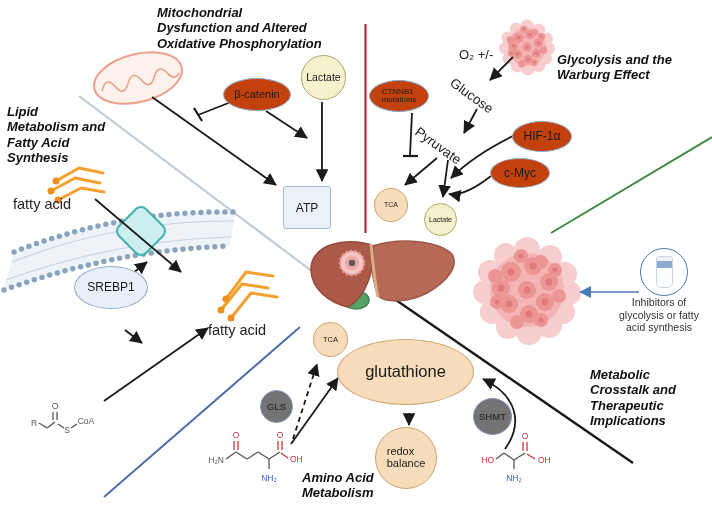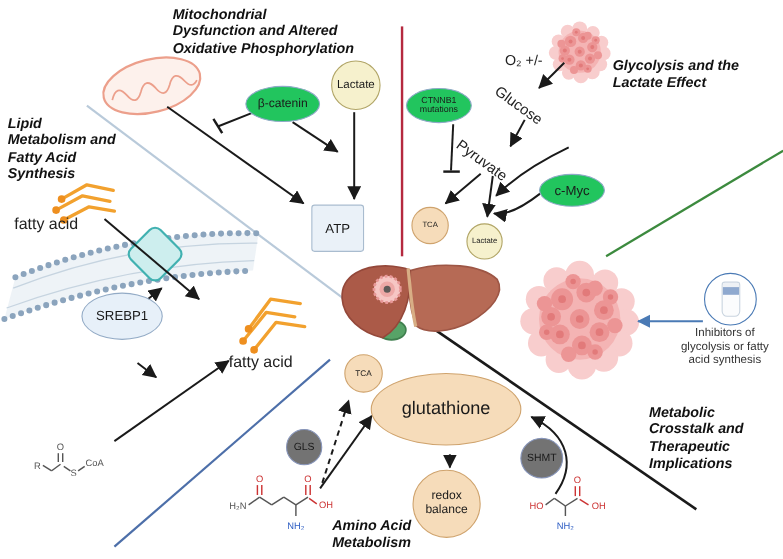--- a/index.html
+++ b/index.html
@@ -3,23 +3,23 @@
 <meta charset="utf-8">
 <style>
   html,body{margin:0;padding:0;background:#fff;}
   #canvas{position:relative;width:712px;height:508px;background:#ffffff;overflow:hidden;
           font-family:"Liberation Sans",sans-serif;color:#1a1a1a;}
   #overlay{position:absolute;left:0;top:0;}
   .ml{white-space:pre-line;}
   .sec-title{position:absolute;font-weight:bold;font-style:italic;font-size:13px;
              line-height:1.18;color:#111;white-space:pre-line;}
   .node{position:absolute;display:flex;align-items:center;justify-content:center;
-        text-align:center;border-radius:50%;border:1.5px solid #8fa9c7;box-sizing:border-box;
+        border-radius:50%;border:1.5px solid #8fa9c7;box-sizing:border-box;
         line-height:1.05;}
-  .blue-ell{background:#22c55e;border-color:#8fa9c7;}
+  .blue-ell{background:#c2410c;border-color:#8fa9c7;}
   .blue-ell2{background:#e7f0f9;border-color:#93abc6;}
   .yellow-c{background:#f6f1cd;border-color:#b1a566;}
   .tan-c{background:#f6dcba;border-color:#cfa36d;}
   .slate-c{background:#737373;border-color:#8795ba;}
   .atp-box{position:absolute;display:flex;align-items:center;justify-content:center;
            background:#eaf1f8;border:1.5px solid #a9bccf;border-radius:3px;box-sizing:border-box;}
   .lbl{position:absolute;font-size:14.5px;color:#222;}
   .rot{transform:rotate(36deg);transform-origin:left top;font-size:13.5px;}
   .cap{position:absolute;font-size:10.5px;line-height:1.2;text-align:center;
        color:#333;white-space:pre-line;}
@@ -238,37 +238,38 @@
       <text class="ct ctr" x="525" y="439" text-anchor="middle">O</text>
       <text class="ct ctr" x="538" y="463" text-anchor="start">OH</text>
       <text class="ct ctb" x="514" y="481" text-anchor="middle">NH₂</text>
     </g>
   </svg>
 
   <div class="sec-title" style="left:157px;top:5px;width:215px;">Mitochondrial
 Dysfunction and Altered
 Oxidative Phosphorylation</div>
   <div class="sec-title" style="left:557px;top:52px;width:145px;">Glycolysis and the
-Lactate Effect</div>
+Warburg Effect</div>
   <div class="sec-title" style="left:7px;top:104px;width:130px;">Lipid
 Metabolism and
 Fatty Acid
 Synthesis</div>
   <div class="sec-title" style="left:590px;top:367px;width:130px;">Metabolic
 Crosstalk and
 Therapeutic
 Implications</div>
   <div class="sec-title" style="left:302px;top:470px;width:130px;">Amino Acid
 Metabolism</div>
 
   <div class="node blue-ell" style="left:223px;top:78px;width:68px;height:33px;font-size:11px;">β-catenin</div>
   <div class="node yellow-c" style="left:301px;top:55px;width:45px;height:45px;font-size:10.5px;">Lactate</div>
   <div class="atp-box" style="left:283px;top:186px;width:48px;height:43px;font-size:12px;">ATP</div>
   <div class="node blue-ell ml" style="left:369px;top:80px;width:60px;height:32px;font-size:8px;">CTNNB1
 mutations</div>
+  <div class="node blue-ell" style="left:512px;top:121px;width:60px;height:31px;font-size:12px;">HIF-1α</div>
   <div class="node blue-ell" style="left:490px;top:158px;width:60px;height:30px;font-size:12px;">c-Myc</div>
   <div class="node tan-c" style="left:374px;top:188px;width:34px;height:34px;font-size:7px;">TCA</div>
   <div class="node yellow-c" style="left:424px;top:203px;width:33px;height:33px;font-size:7px;">Lactate</div>
   <div class="node blue-ell2" style="left:74px;top:266px;width:74px;height:43px;font-size:12px;">SREBP1</div>
   <div class="node tan-c" style="left:313px;top:322px;width:35px;height:35px;font-size:7.5px;">TCA</div>
   <div class="node tan-c" style="left:337px;top:339px;width:137px;height:66px;font-size:16.5px;">glutathione</div>
   <div class="node tan-c ml" style="left:375px;top:427px;width:62px;height:62px;font-size:11px;">redox
 balance</div>
   <div class="node slate-c" style="left:260px;top:390px;width:33px;height:33px;font-size:9.5px;">GLS</div>
   <div class="node slate-c" style="left:473px;top:398px;width:39px;height:37px;font-size:9.5px;">SHMT</div>

